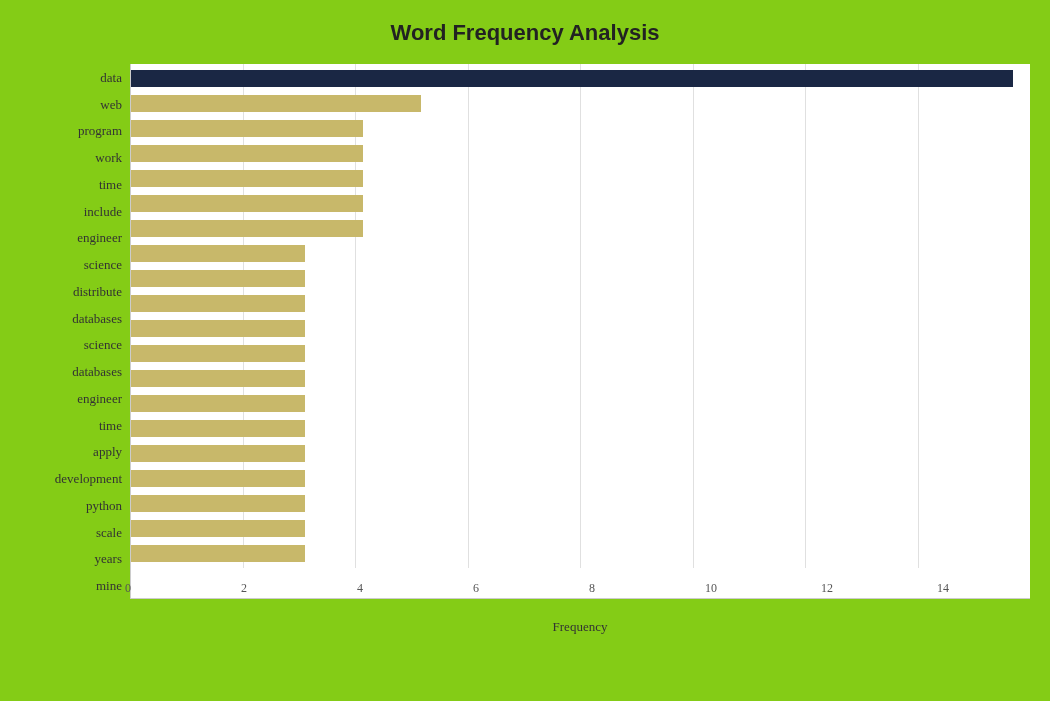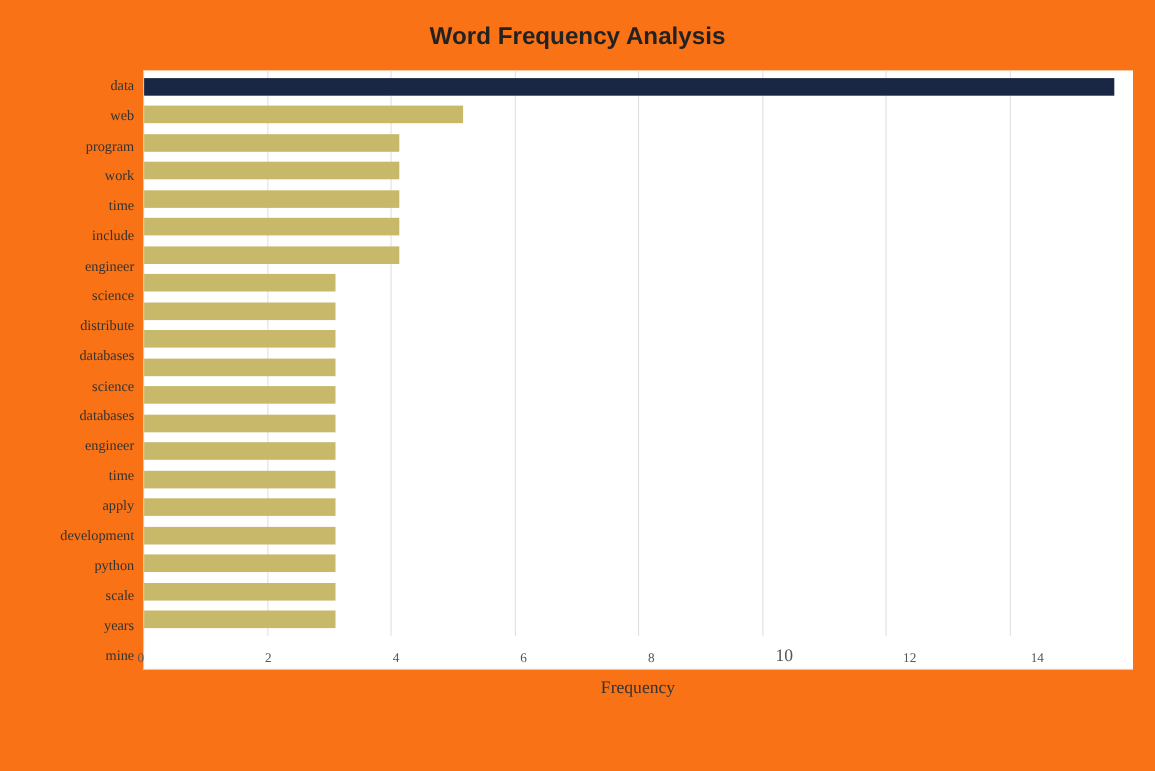--- a/index.html
+++ b/index.html
@@ -6,21 +6,21 @@
     body {
       background: #f5f5f5;
       font-family: Arial, sans-serif;
       width: 1050px;
       height: 701px;
       display: flex;
       align-items: center;
       justify-content: center;
     }
     .chart-container {
-      background: #f97316;
+      background: #84cc16;
       width: 1050px;
       height: 701px;
       padding: 20px 20px 60px 20px;
       position: relative;
     }
     .chart-title {
       text-align: center;
       font-size: 22px;
       font-weight: bold;
       color: #222;
@@ -92,23 +92,23 @@
       position: absolute;
       bottom: 0;
       left: 0;
       right: 0;
       height: 30px;
       display: flex;
       flex-direction: row;
     }
     .x-axis-title {
       text-align: center;
-      font-size: 16px;
+      font-size: 13px;
       color: #333;
-      margin-top: 8px;
+      margin-top: 20px;
     }
   </style>
 </head>
 <body>
 
 <div class="chart-container">
   <div class="chart-title">Word Frequency Analysis</div>
 
   <div style="display:flex; flex-direction:column; height: calc(100% - 50px); font-family: Liberation Serif, serif;">
 
@@ -212,21 +212,21 @@
               <div class="bar bar-normal" style="width: 19.3548%;"></div>
             </div>
           </div>
 
         <div class="x-axis-labels" id="x-axis-labels">
         <div style="position: absolute; font-size: 12px; color: rgb(85, 85, 85); bottom: 2px; left: calc(0% - 6px);">0</div>
             <div style="position: absolute; font-size: 12px; color: rgb(85, 85, 85); bottom: 2px; left: calc(12.9032% - 6px);">2</div>
             <div style="position: absolute; font-size: 12px; color: rgb(85, 85, 85); bottom: 2px; left: calc(25.8065% - 6px);">4</div>
             <div style="position: absolute; font-size: 12px; color: rgb(85, 85, 85); bottom: 2px; left: calc(38.7097% - 6px);">6</div>
             <div style="position: absolute; font-size: 12px; color: rgb(85, 85, 85); bottom: 2px; left: calc(51.6129% - 6px);">8</div>
-            <div style="position: absolute; font-size: 16px; color: rgb(85, 85, 85); bottom: 2px; left: calc(64.5161% - 6px);">10</div>
+            <div style="position: absolute; font-size: 12px; color: rgb(85, 85, 85); bottom: 2px; left: calc(64.5161% - 6px);">10</div>
             <div style="position: absolute; font-size: 12px; color: rgb(85, 85, 85); bottom: 2px; left: calc(77.4194% - 6px);">12</div>
             <div style="position: absolute; font-size: 12px; color: rgb(85, 85, 85); bottom: 2px; left: calc(90.3226% - 6px);">14</div>
           </div>
       </div>
     </div>
 
     <div style="display:flex; flex-direction:row;">
       <div style="width:110px;"></div>
       <div class="x-axis-title" style="flex:1;">Frequency</div>
     </div>

